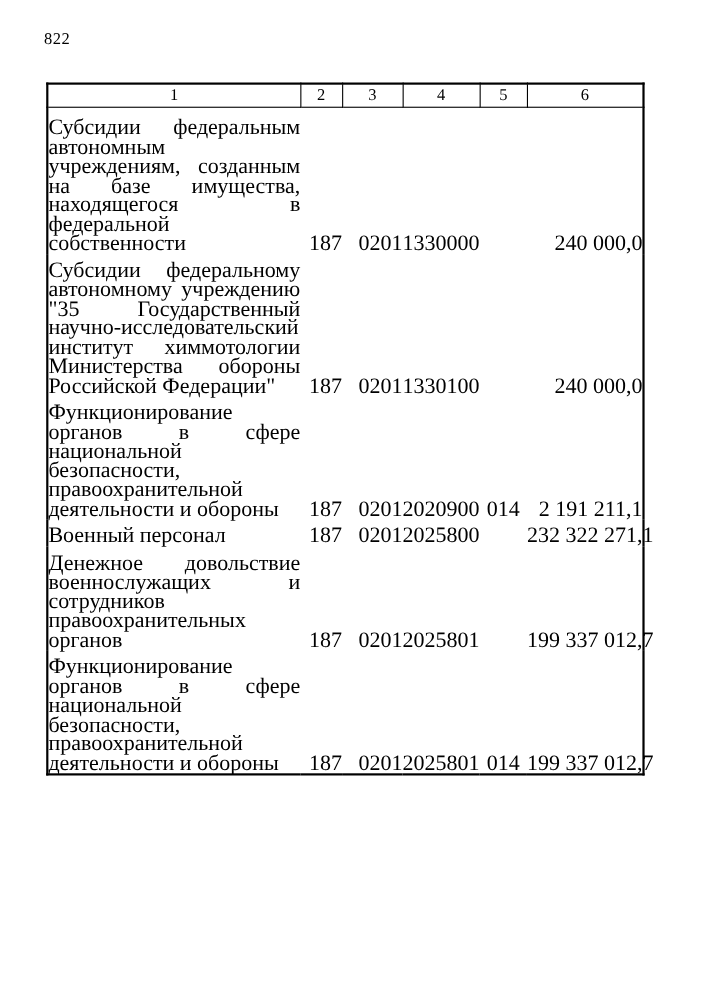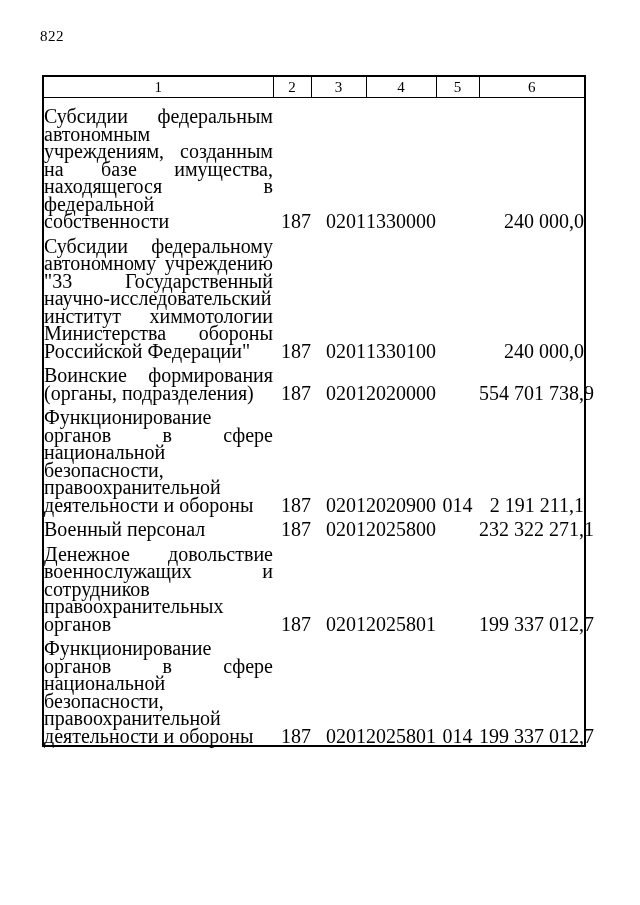--- a/index.html
+++ b/index.html
@@ -96,34 +96,26 @@
   <tbody>
     <tr class="body-row first">
       <td class="item-name">Субсидии федеральным автономным учреждениям, созданным на базе имущества, находящегося в федеральной собственности</td>
       <td class="code">187</td>
       <td class="code">0201</td>
       <td class="code">1330000</td>
       <td class="code5"></td>
       <td class="amount">240 000,0</td>
     </tr>
     <tr class="body-row">
-      <td class="item-name">Субсидии федеральному автономному учреждению "33 Государственный научно-исследовательский институт химмотологии Министерства обороны Российской Федерации"</td>
+      <td class="item-name">Субсидии федеральному автономному учреждению "35 Государственный научно-исследовательский институт химмотологии Министерства обороны Российской Федерации"</td>
       <td class="code">187</td>
       <td class="code">0201</td>
       <td class="code">1330100</td>
       <td class="code5"></td>
       <td class="amount">240 000,0</td>
-    </tr>
-    <tr class="body-row">
-      <td class="item-name">Воинские формирования (органы, подразделения)</td>
-      <td class="code">187</td>
-      <td class="code">0201</td>
-      <td class="code">2020000</td>
-      <td class="code5"></td>
-      <td class="amount">554 701 738,9</td>
     </tr>
     <tr class="body-row">
       <td class="item-name">Функционирование органов в сфере национальной безопасности, правоохранительной деятельности и обороны</td>
       <td class="code">187</td>
       <td class="code">0201</td>
       <td class="code">2020900</td>
       <td class="code5">014</td>
       <td class="amount">2 191 211,1</td>
     </tr>
     <tr class="body-row">

